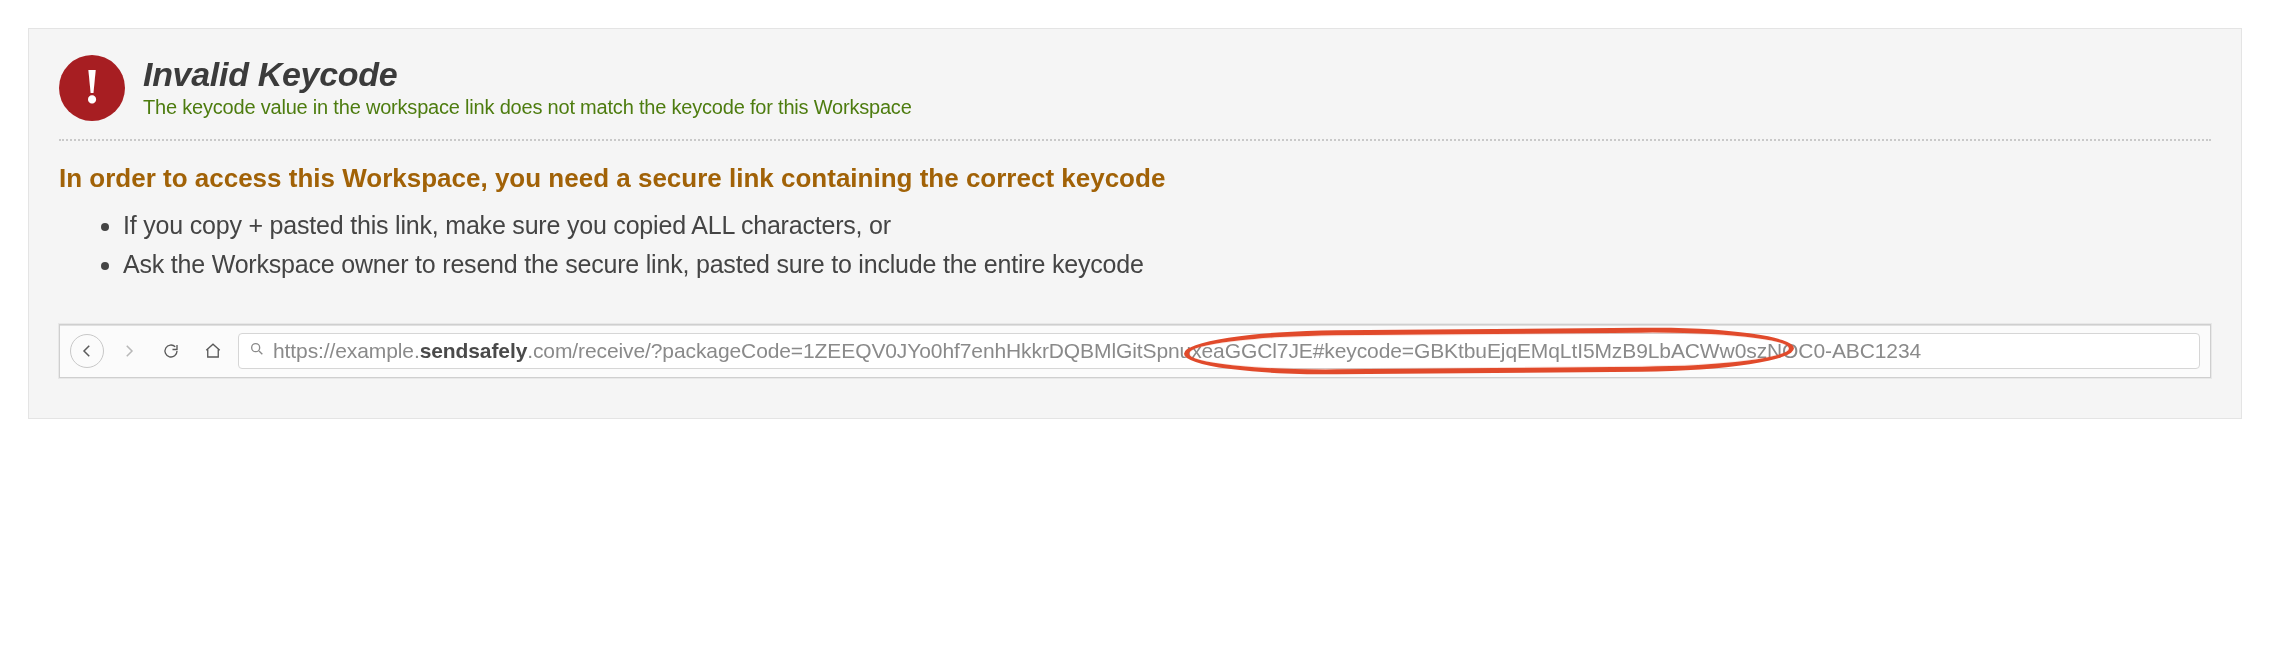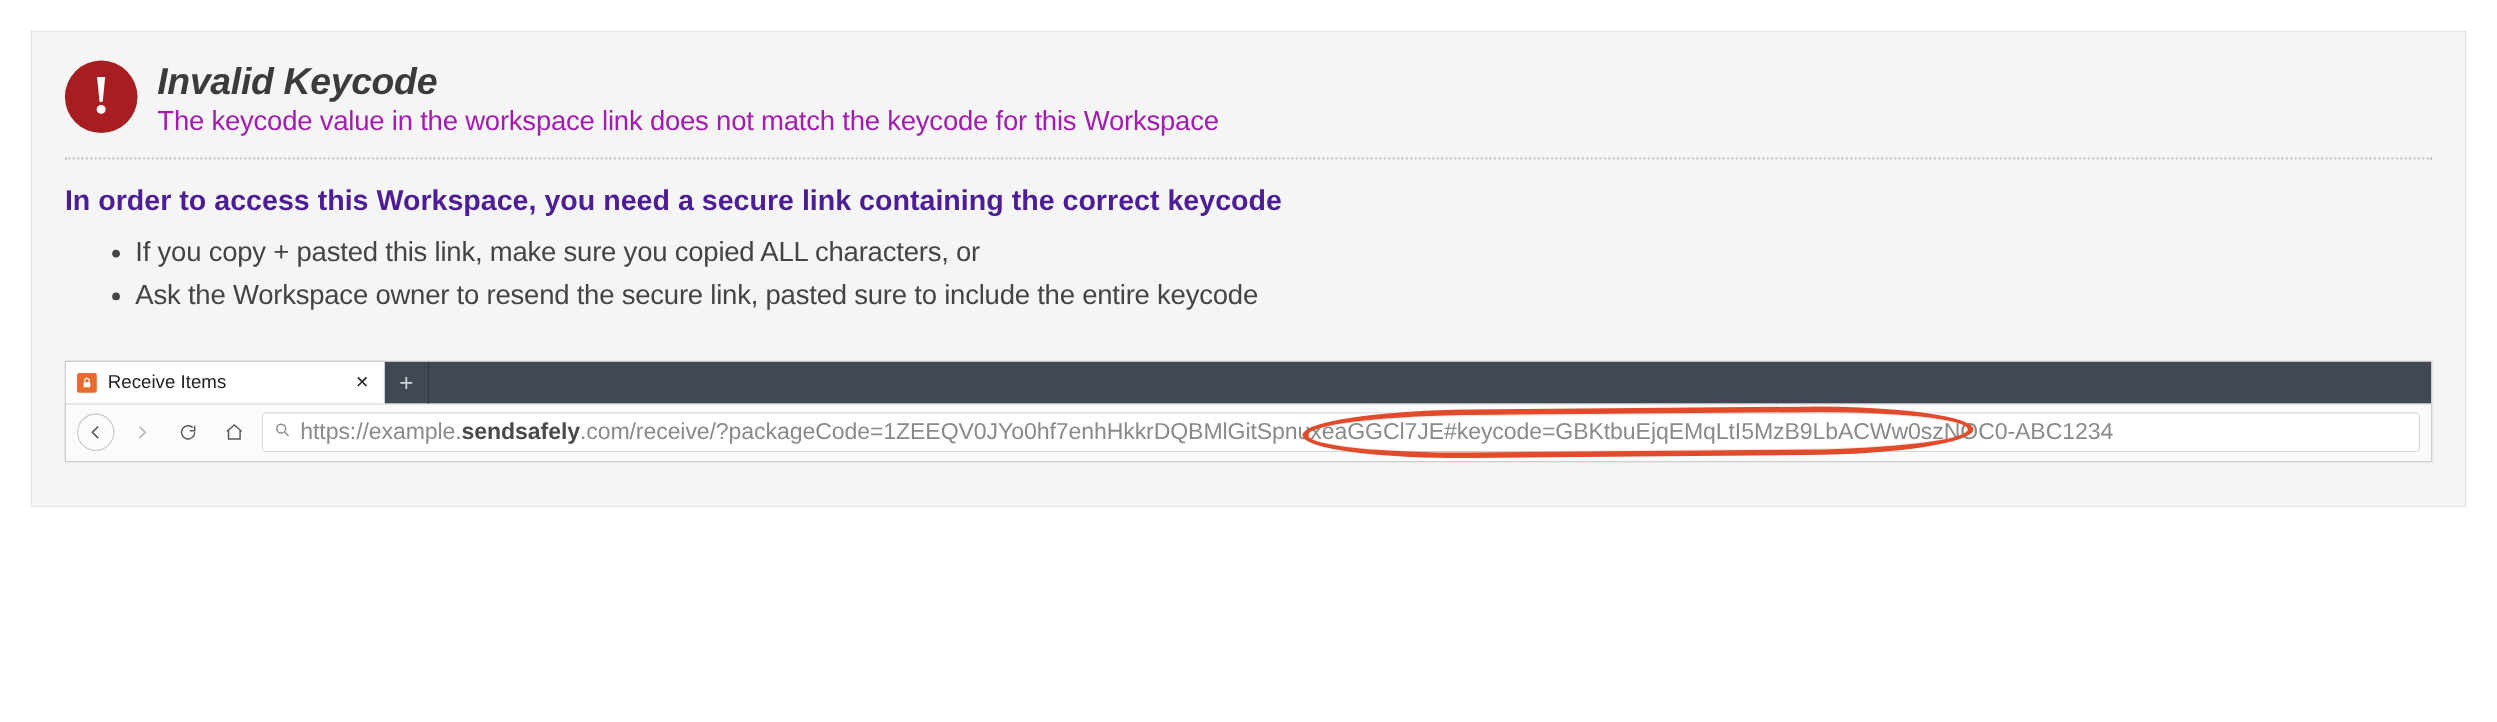--- a/index.html
+++ b/index.html
@@ -44,29 +44,29 @@
   }
   .alert-text .title {
     font-size: 34px;
     font-weight: 600;
     color: #3b3b3b;
     margin-bottom: 2px;
     letter-spacing: -0.3px;
     font-style: italic;
   }
   .alert-text .subtitle {
-    font-size: 25px;
+    font-size: 20px;
     font-weight: 300;
-    color: #a21caf;
+    color: #4d7c0f;
     letter-spacing: -0.2px;
   }
   .instructions .lead {
     font-size: 26px;
     font-weight: 600;
-    color: #4c1d95;
+    color: #a16207;
     margin-bottom: 12px;
   }
   .instructions ul {
     list-style: disc;
     padding-left: 64px;
   }
   .instructions li {
     font-size: 25px;
     font-weight: 300;
     color: #444;
@@ -187,32 +187,20 @@
 
     <div class="instructions">
       <div class="lead">In order to access this Workspace, you need a secure link containing the correct keycode</div>
       <ul>
         <li>If you copy + pasted this link, make sure you copied ALL characters, or</li>
         <li>Ask the Workspace owner to resend the secure link, pasted sure to include the entire keycode</li>
       </ul>
     </div>
 
     <div class="browser">
-      <div class="tabbar">
-        <div class="tab">
-          <span class="favicon">
-            <svg viewBox="0 0 24 24">
-                <path d="M7 11V8a5 5 0 0 1 10 0v3h1v9H6v-9h1zm2 0h6V8a3 3 0 0 0-6 0v3z"></path>
-              </svg>
-          </span>
-          <span class="tab-title">Receive Items</span>
-          <span class="close">×</span>
-        </div>
-        <div class="newtab">+</div>
-      </div>
 
       <div class="toolbar">
         <div class="navbtn back">
           <svg viewBox="0 0 24 24">
               <path d="M15 5l-7 7 7 7"></path>
             </svg>
         </div>
         <div class="navbtn fwd">
           <svg viewBox="0 0 24 24">
               <path d="M9 5l7 7-7 7"></path>

